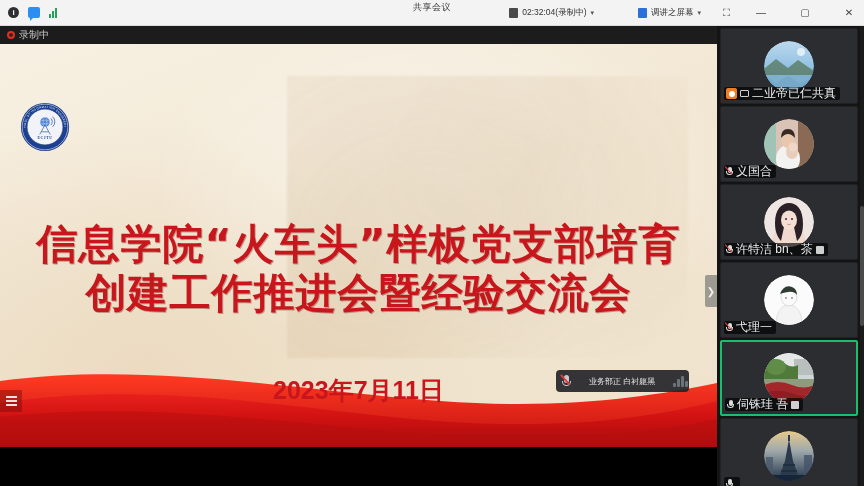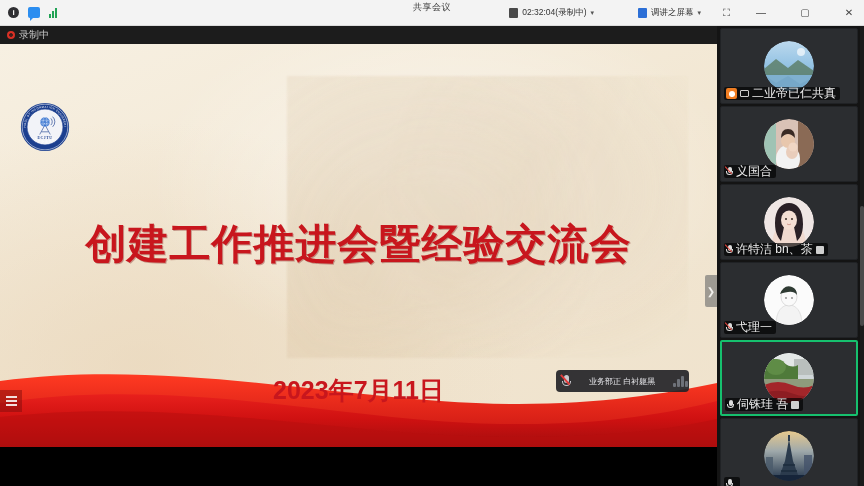--- a/index.html
+++ b/index.html
@@ -213,20 +213,21 @@
             </g>
           <g fill="none" stroke="#1c3f8f" stroke-width="1.5" stroke-linecap="round">
             <path d="M71 38 a10 10 0 0 1 0 14"></path>
             <path d="M75 34 a15 15 0 0 1 0 22"></path>
           </g>
           <text x="57" y="85" text-anchor="middle" font-size="8.5" font-weight="bold" fill="#1c3f8f" font-family="Liberation Serif, serif" letter-spacing="1.2">ECJTU</text>
         </svg>
       </div>
 
       <div class="headline">
+        <div class="hl-line">信息学院“火车头”样板党支部培育</div>
         <div class="hl-line">创建工作推进会暨经验交流会</div>
       </div>
       <div class="subdate">2023年7月11日</div>
 
       <svg class="wave" viewBox="0 0 717 92" preserveAspectRatio="none">
         <defs>
           <linearGradient id="rg1" x1="0" y1="0" x2="0" y2="1">
             <stop offset="0%" stop-color="#e8201c"></stop>
               <stop offset="45%" stop-color="#cf1111"></stop>
             <stop offset="100%" stop-color="#a00d0d"></stop>

